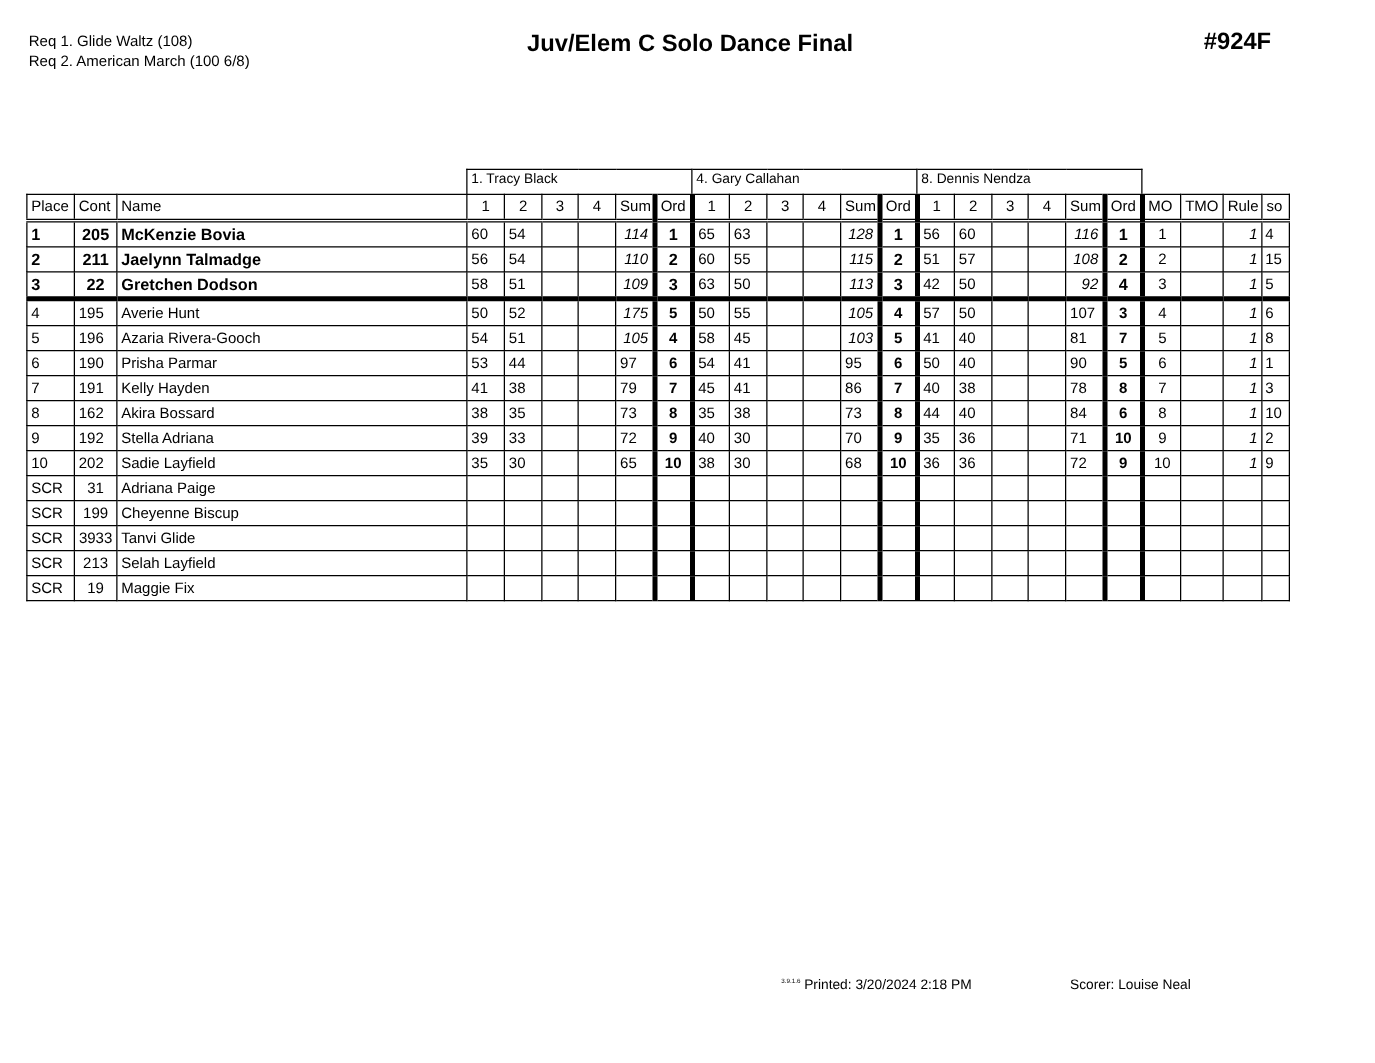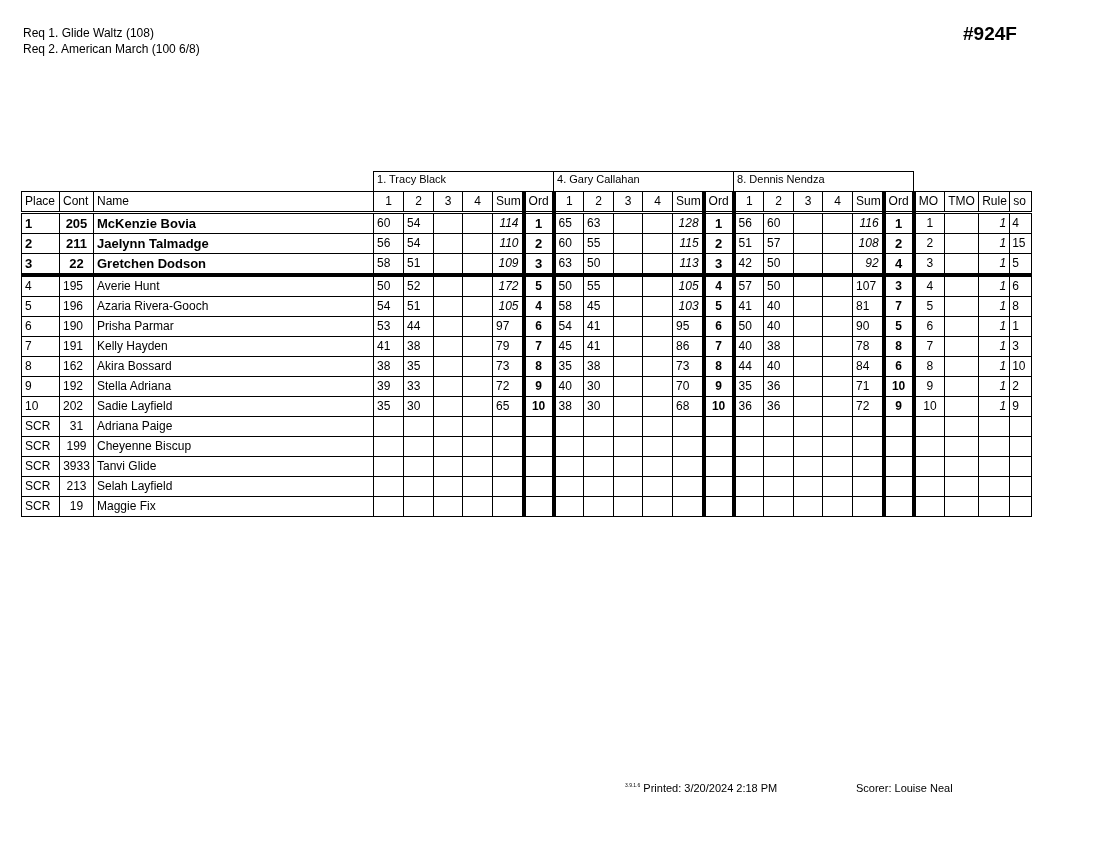--- a/index.html
+++ b/index.html
@@ -28,25 +28,26 @@
 </style>
 </head>
 <body>
 
 <div class="req">
   <div>Req  1.  Glide Waltz (108)</div>
   <div>Req  2.  American March (100 6/8)</div>
 </div>
 
 <div class="titles">
+  <div class="t3">Juv/Elem C Solo Dance Final</div>
 </div>
 
 <div class="evnum">#924F</div>
 
-<table class="grid" id="grid" style="width: 1010px; margin-top: 36px;">
+<table class="grid" id="grid" style="width: 1010px;">
   <colgroup id="cols">
       <col style="width: 38px;">
       <col style="width: 34px;">
       <col style="width: 280px;">
       <col style="width: 30px;">
       <col style="width: 30px;">
       <col style="width: 29px;">
       <col style="width: 30px;">
       <col style="width: 31px;">
       <col style="width: 30px;">
@@ -184,21 +185,21 @@
         <td style="font-weight: normal; font-size: 12px; padding-left: 2px;">5</td>
       </tr>
       <tr>
         <td>4</td>
         <td>195</td>
         <td>Averie Hunt</td>
         <td class="score">50</td>
         <td class="score">52</td>
         <td class="score"></td>
         <td class="score"></td>
-        <td class="r sum">172</td>
+        <td class="r sum">175</td>
         <td class="ord">5</td>
         <td class="score" style="border-left: 4px solid rgb(0, 0, 0);">50</td>
         <td class="score">55</td>
         <td class="score"></td>
         <td class="score"></td>
         <td class="r sum">105</td>
         <td class="ord">4</td>
         <td class="score" style="border-left: 4px solid rgb(0, 0, 0);">57</td>
         <td class="score">50</td>
         <td class="score"></td>

